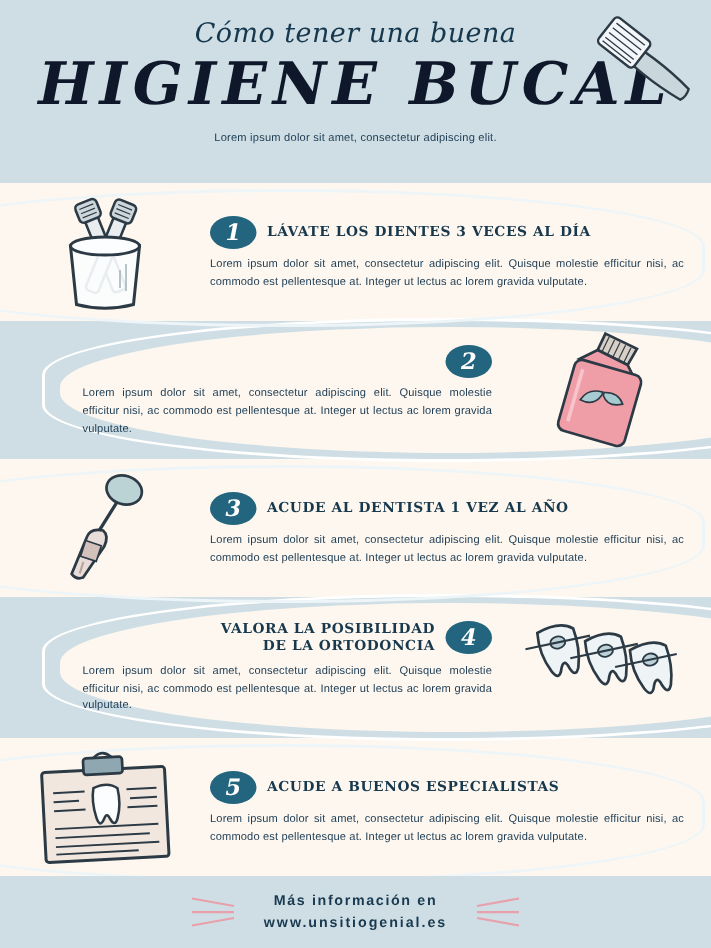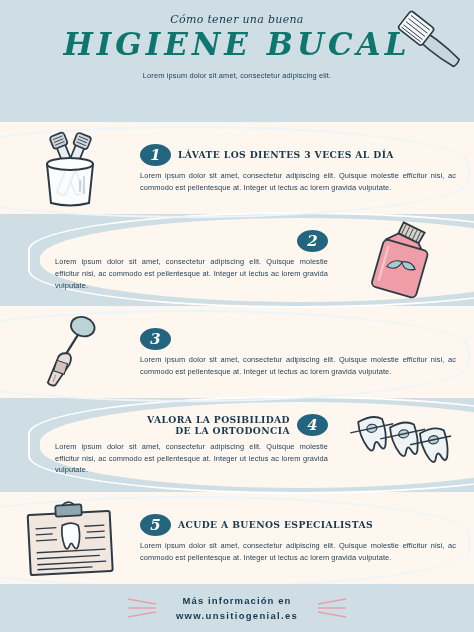--- a/index.html
+++ b/index.html
@@ -52,33 +52,33 @@
     top: 0; left: 0;
     width: 474px;
     height: 122px;
     background: #cfdee4;
     text-align: center;
     padding-top: 14px;
   }
 
   #kicker {
     font-family: "DejaVu Serif", serif;
-    font-size: 11px;
+    font-size: 18px;
     font-style: italic;
     color: #16384e;
     letter-spacing: 0.3px;
     line-height: 1;
   }
 
   #main-title {
     font-family: "DejaVu Serif", serif;
     font-style: italic;
-    font-size: 31px;
+    font-size: 39px;
     font-weight: bold;
-    color: #0f766e;
+    color: #0f172a;
     letter-spacing: 4px;
     line-height: 1.15;
     margin-top: 2px;
     white-space: nowrap;
   }
 
   #intro {
     margin: 7px auto 0;
     width: 300px;
     font-size: 7.4px;
@@ -331,20 +331,21 @@
 
             <path d="M39 42 Q44 44 43 52 L36 76 Q32 79 28 76 L30 50 Q30 43 39 42 Z" fill="#e8ddd8" stroke="#2c3a45" stroke-width="1.8"></path>
             <rect x="30" y="52" width="11" height="11" fill="#d3c2bb" stroke="#2c3a45" stroke-width="1.1"></rect>
             <line x1="33" y1="66" x2="33" y2="74" stroke="#b9a49c" stroke-width="1.4"></line>
           </g>
         </svg>
       </div>
       <div class="text-box">
         <div class="head-row">
           <div class="badge">3</div>
+          <div class="sec-title">ACUDE AL DENTISTA 1 VEZ AL AÑO</div>
         </div>
         <div class="sec-body">Lorem ipsum dolor sit amet, consectetur adipiscing elit. Quisque molestie efficitur nisi, ac commodo est pellentesque at. Integer ut lectus ac lorem gravida vulputate.</div>
       </div>
     </div>
   </div>
 
   <div class="section" style="top:400px;">
     <div class="sec-inner layout-right">
       <div class="icon-box">
         <svg width="108" height="80" viewBox="0 0 108 80">

